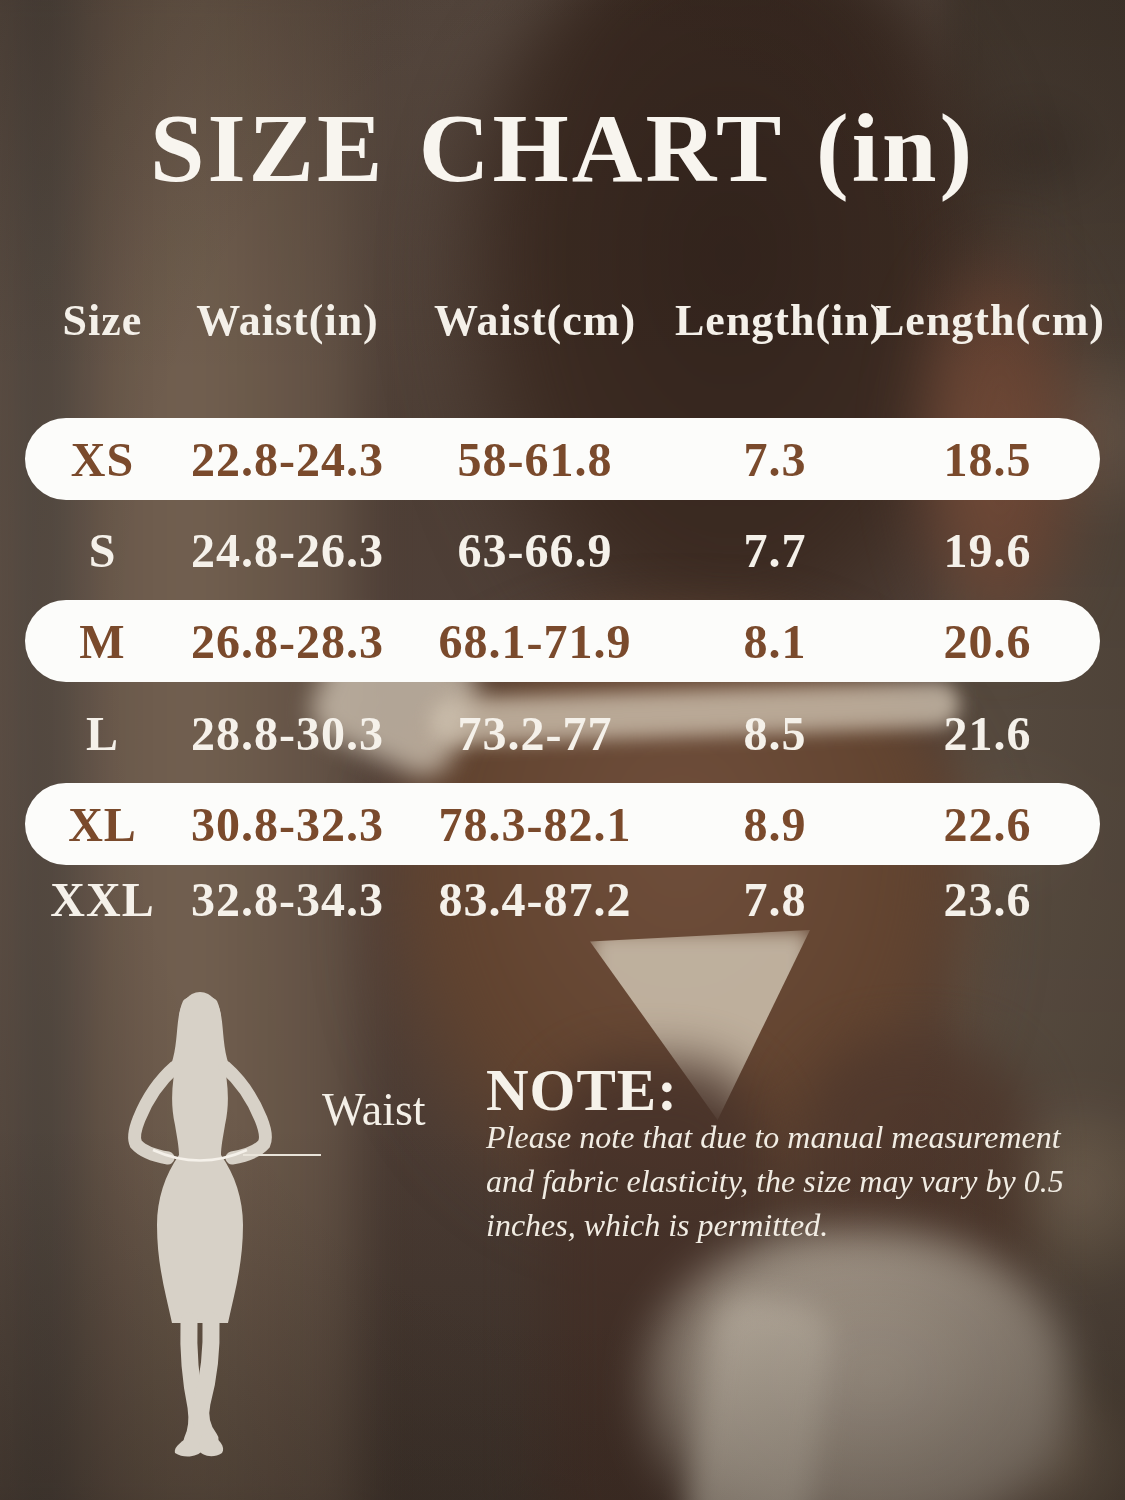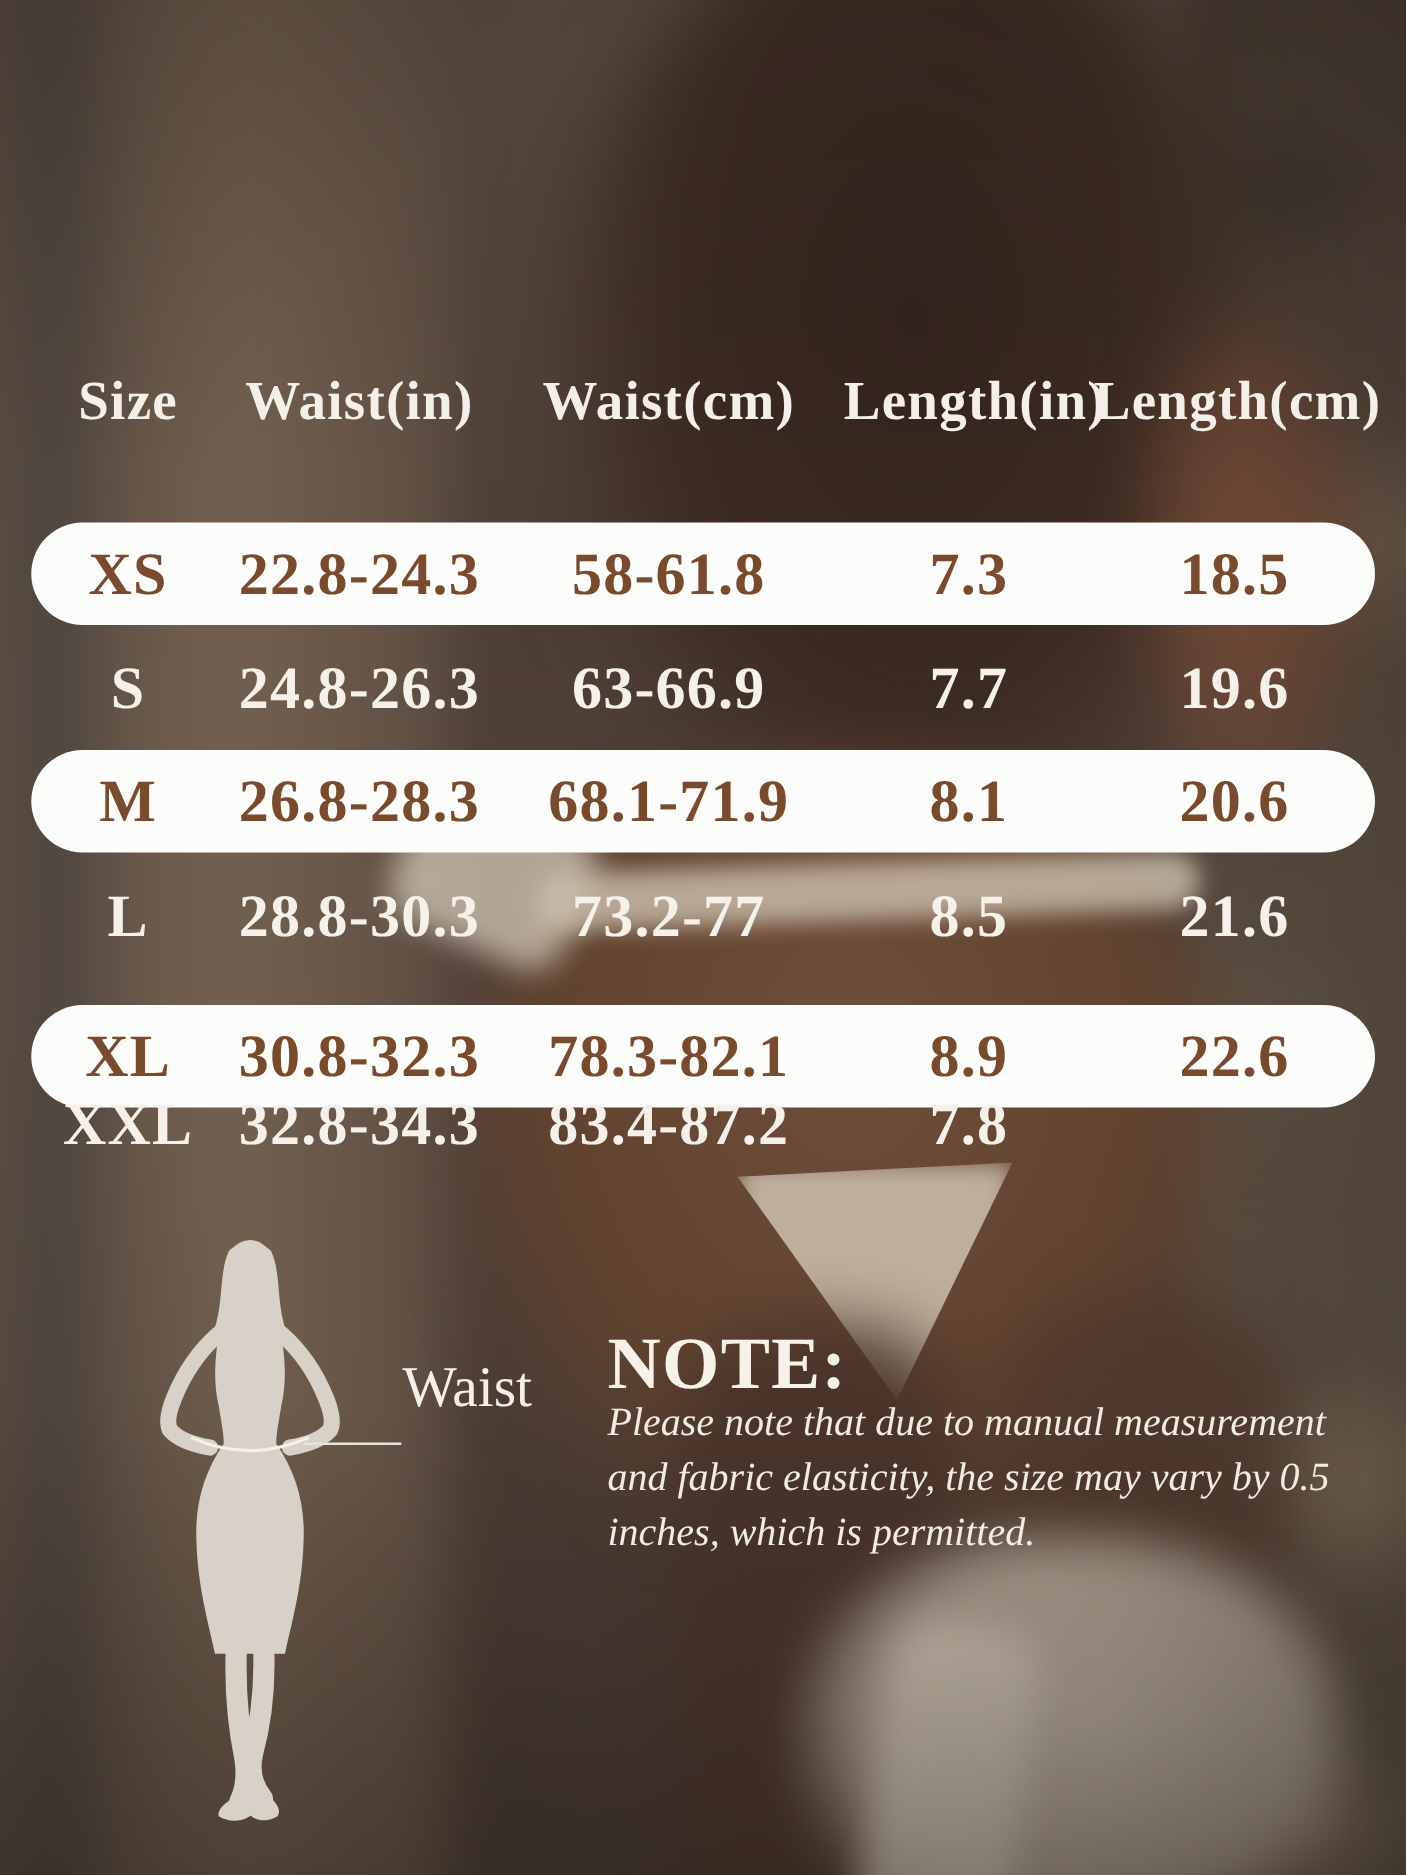--- a/index.html
+++ b/index.html
@@ -58,21 +58,21 @@
   .thead, .trow { position:absolute; left:25px; width:1075px; display:grid;
     grid-template-columns:155px 215px 280px 200px 225px; align-items:center; z-index:5; }
   .thead { top:292px; height:56px; }
   .hcell { text-align:center; font-size:44px; font-weight:700; color:#f4f0e9; letter-spacing:1px; }
   .trow { height:82px;margin-top:32px; }
   .trow .cell { text-align:center; font-size:48px; font-weight:700; letter-spacing:1px; }
   .trow.pill { background:#fcfcfa; border-radius:41px; }
   .trow.pill .cell { color:#7a4a2c; }
   .trow.plain .cell { color:#f5f1ea; }
   .row-0 { top:386px; } .row-1 { top:477px; } .row-2 { top:568px; }
-  .row-3 { top:660px; } .row-4 { top:772px; } .row-5 { top:826px; }
+  .row-3 { top:660px; } .row-4 { top:751px; } .row-5 { top:826px; }
   .figure-wrap { position:absolute; left:105px; top:985px; width:220px; height:475px; z-index:5; }
   .waist-label { position:absolute; left:322px; top:1083px; font-size:46px; color:#f4f0e8; z-index:5; }
   .note-heading { position:absolute; left:486px; top:1056px; font-size:59px; font-weight:700;
     color:#f6f2ea; letter-spacing:1px; z-index:5; }
   .note-body { position:absolute; left:486px; top:1116px; width:618px; font-size:32px;
     line-height:1.37; color:#f1ece3; z-index:5;font-style:italic; }
 </style>
 </head>
 <body>
 
@@ -85,20 +85,21 @@
   <div class="bg bg-back-skin"></div>
   <div class="bg bg-bikini-tie"></div>
   <div class="bg bg-bikini-band"></div>
   <div class="bg bg-thong"></div>
   <div class="bg bg-leg-left"></div>
   <div class="bg bg-leg-right"></div>
   <div class="bg bg-garment"></div>
   <div class="bg bg-garment-fold"></div>
   <div class="bg bg-vignette"></div>
 
+  <div class="title">SIZE CHART (in)</div>
 
   <div class="thead">
     <div class="hcell">Size</div>
     <div class="hcell">Waist(in)</div>
     <div class="hcell">Waist(cm)</div>
     <div class="hcell">Length(in)</div>
     <div class="hcell">Length(cm)</div>
   </div>
 
   <div class="trow pill row-0">
@@ -134,20 +135,21 @@
     <div class="cell">30.8-32.3</div>
     <div class="cell">78.3-82.1</div>
     <div class="cell">8.9</div>
     <div class="cell">22.6</div>
   </div>
   <div class="trow plain row-5">
     <div class="cell">XXL</div>
     <div class="cell">32.8-34.3</div>
     <div class="cell">83.4-87.2</div>
     <div class="cell">7.8</div>
+    <div class="cell">23.6</div>
   </div>
 
   <div class="figure-wrap">
     <svg viewBox="0 0 220 475" width="220" height="475">
       <g fill="#d7d1c7">
 
         <ellipse cx="95" cy="34" rx="21" ry="27"></ellipse>
         <path d="M78,16 C70,34 74,58 66,80 C78,90 112,90 124,80 C116,58 120,34 112,16
                  C106,8 84,8 78,16 Z"></path>
 

